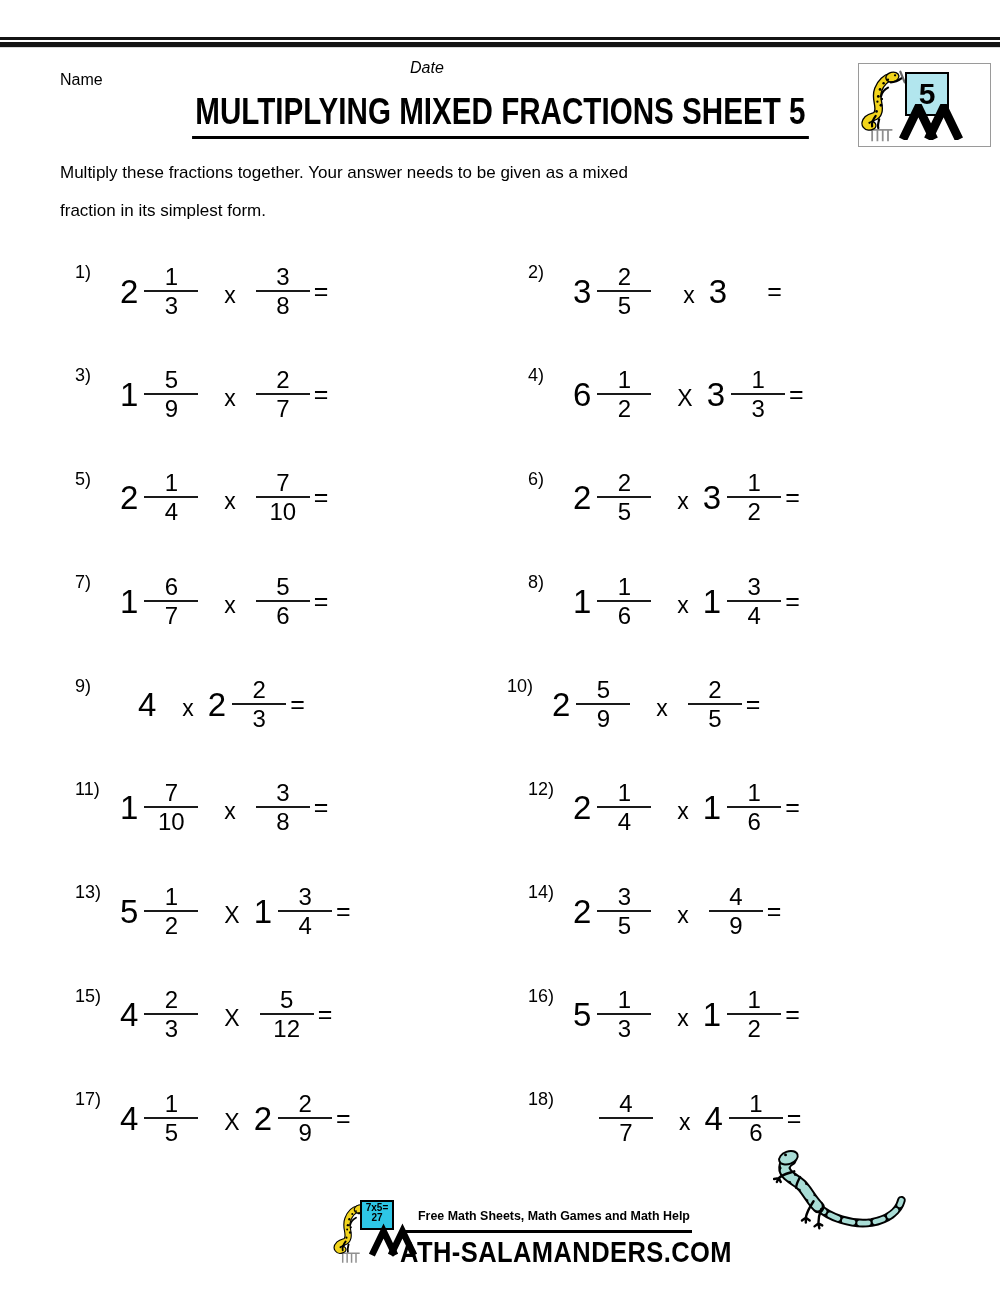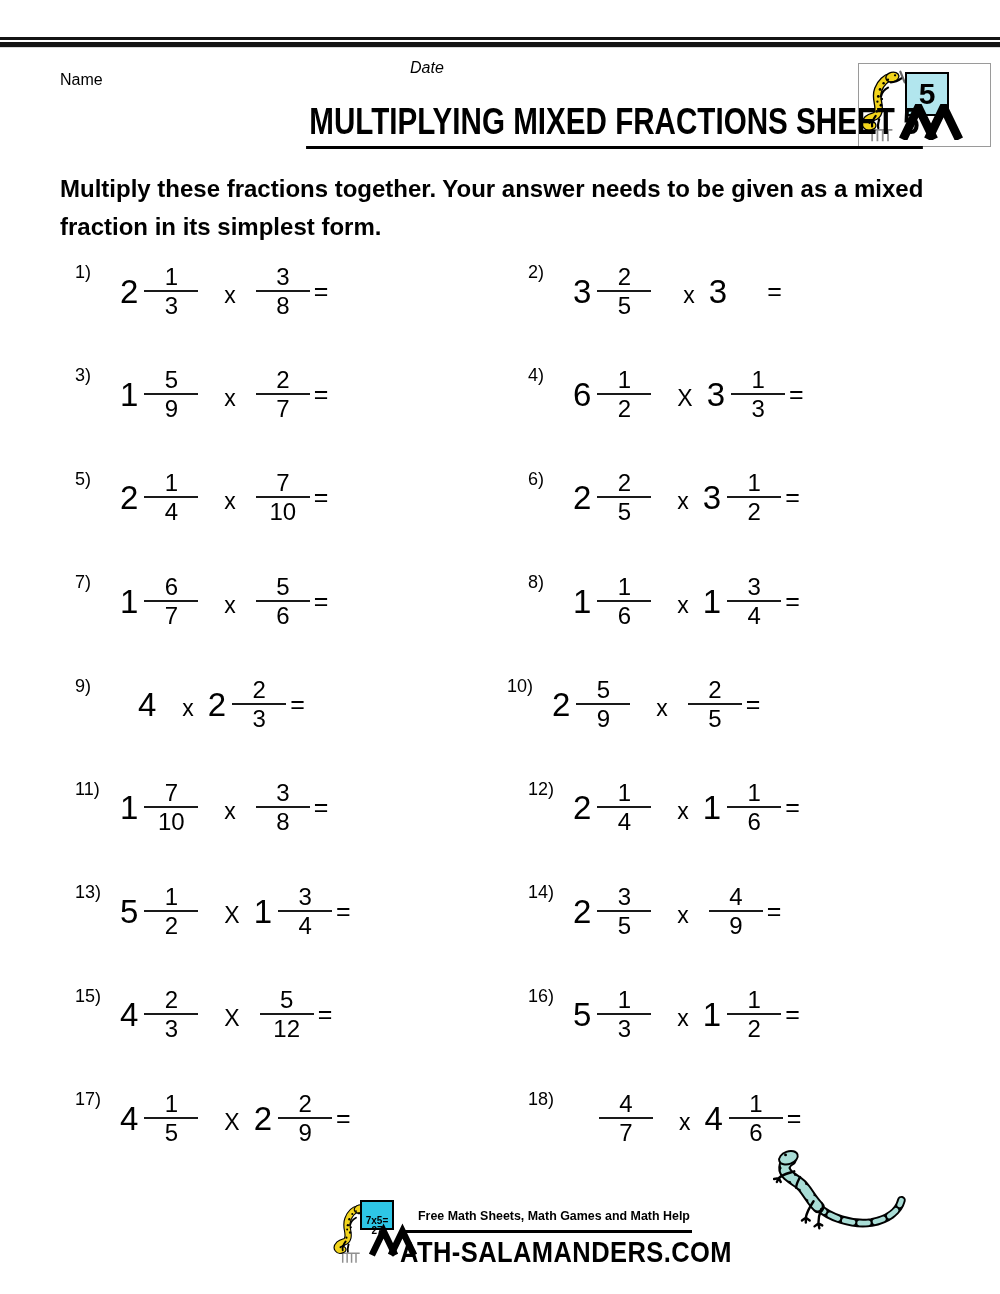--- a/index.html
+++ b/index.html
@@ -18,25 +18,25 @@
   .date-label{position:absolute;left:410px;top:59px;font-size:16px;font-style:italic;}
 
   
   .badge{position:absolute;left:858px;top:63px;width:131px;height:82px;border:1px solid #9a9a9a;background:#fff;}
   .badge-board{position:absolute;left:46px;top:8px;width:40px;height:40px;background:#b2e6ee;border:2px solid #000;
     display:flex;align-items:center;justify-content:center;font-size:30px;font-weight:bold;}
   .badge-m{position:absolute;left:40px;top:40px;}
   .badge-sal{position:absolute;left:2px;top:6px;}
 
   
-  .title-wrap{position:absolute;left:0;top:101px;width:1000px;text-align:right;}
+  .title-wrap{position:absolute;left:0;top:91px;width:1000px;text-align:center;}
   .title{display:inline-block;font-size:37px;font-weight:bold;letter-spacing:0;
     transform:scaleX(0.8);transform-origin:50% 50%;border-bottom:3px solid #000;padding:0 4px 3px;}
 
-  .instructions{position:absolute;left:60px;top:170px;font-size:24px;line-height:38px;font-weight:bold;}
+  .instructions{position:absolute;left:60px;top:154px;font-size:17px;line-height:38px;}
 
   
   .problems{position:absolute;left:75px;top:252px;display:grid;grid-template-columns:453px 422px;grid-auto-rows:103.4px;}
   .cell{position:relative;}
   .pnum{position:absolute;left:0;top:10px;font-size:18px;}
   .expr{position:absolute;left:45px;top:0;height:78px;display:flex;align-items:center;}
   .whole{font-size:33px;line-height:33px;}
   .frac{display:inline-flex;flex-direction:column;align-items:center;min-width:54px;margin-left:6px;}
   .fnum,.fden{font-size:24px;line-height:24px;padding:0 4px;}
   .fbar{align-self:stretch;height:2px;background:#1a1a1a;margin:1px 0 2px;}
@@ -46,21 +46,21 @@
   .c2 .eq{margin-left:40px;}
   .c9 .expr{left:63px;}
   .c10 .pnum{left:-21px;}
   .c10 .expr{left:24px;}
   .c18 .expr{left:65px;}
 
   
   .footer{position:absolute;left:333px;top:1200px;width:380px;height:72px;}
   .f-sal{position:absolute;left:0;top:3px;}
   .f-board{position:absolute;left:27px;top:0;width:34px;height:30px;background:#2ec6e6;border:2px solid #000;
-    font-size:10px;font-weight:bold;line-height:10px;text-align:center;padding-top:14px;box-sizing:border-box;}
+    font-size:10px;font-weight:bold;line-height:10px;text-align:center;padding-top:1px;box-sizing:border-box;}
   .f-m{position:absolute;left:36px;top:22px;}
   .f-tagline{position:absolute;left:85px;top:8px;font-size:13.5px;font-weight:bold;white-space:nowrap;
     transform:scaleX(0.92);transform-origin:left top;}
   .f-rule{position:absolute;left:67px;top:30px;width:292px;height:3px;background:#000;}
   .f-site{position:absolute;left:67px;top:35px;font-size:30px;font-weight:bold;white-space:nowrap;
     letter-spacing:0.5px;transform:scaleX(0.85);transform-origin:left top;}
 
   .lizard{position:absolute;left:773px;top:1148px;}
 </style>
 </head>

